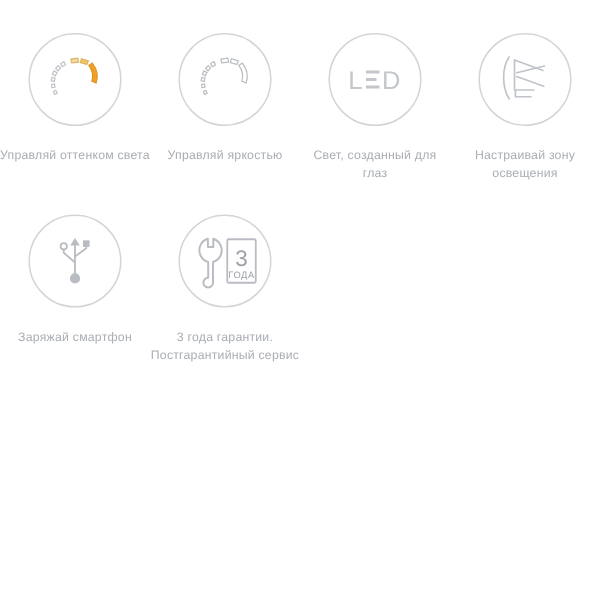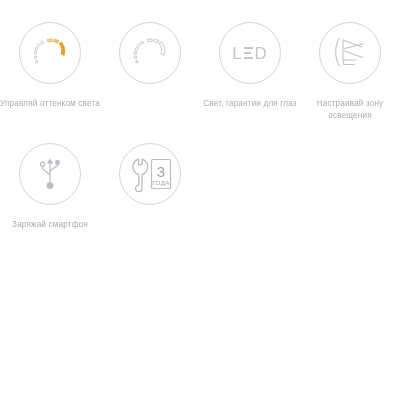--- a/index.html
+++ b/index.html
@@ -132,35 +132,36 @@
                 <path d="M -9.6 -9.6 L -11.2 -11.3 L -12.9 -9.5 L -11.3 -7.8 Z"></path>
                 <path d="M -6.3 -11.8 L -7.4 -13.9 L -9.6 -12.6 L -8.5 -10.6 Z"></path>
                 <path d="M -2.2 -13.1 L -2.7 -15.6 L 1.9 -16.2 L 2.4 -13.6 Z"></path>
                 <path d="M 3.6 -13.3 L 4.3 -15.9 L 8.9 -14.4 L 7.9 -12.0 Z"></path>
               </g>
               <path d="M 9.2 -11.4 L 11.5 -13.0 C 14.6 -9.2 15.6 -4.2 14.1 0.3 L 11.2 -0.9 C 12.3 -4.4 11.6 -8.3 9.2 -11.4 Z" fill="#ffffff" stroke="#b9bcc2" stroke-width="0.8"></path>
             </g>
           </svg>
         </span>
       </div>
+      <div class="feature-label">Управляй яркостью</div>
     </div>
 
     <div class="feature-card">
       <div class="icon-circle">
         <span class="led-text">
           <span>L</span>
           <span class="led-e">
             <span></span>
               <span class="mid"></span>
               <span></span>
           </span>
           <span>D</span>
         </span>
       </div>
-      <div class="feature-label">Свет, гарантии для глаз</div>
+      <div class="feature-label">Свет, созданный для глаз</div>
     </div>
 
     <div class="feature-card">
       <div class="icon-circle">
         <span>
           <svg width="40" height="38" viewBox="0 0 40 38">
             <g stroke="#c0c3c9" stroke-width="1.1" fill="none" stroke-linecap="round" stroke-linejoin="round">
               <path d="M 9.5 4 C 4.5 11 4.5 24 9.5 32"></path>
               <path d="M 13 6 L 13 26 L 26 26"></path>
               <path d="M 13 6 L 32 13"></path>
@@ -212,16 +213,18 @@
             </g>
 
             <g>
               <rect x="25.5" y="4.5" width="19" height="29" rx="1" fill="#ffffff" stroke="#b9bcc2" stroke-width="1.2"></rect>
             </g>
             <text x="35" y="22" text-anchor="middle" font-family="Liberation Sans, sans-serif" font-size="15" fill="#9ea2a9">3</text>
             <text x="35" y="30" text-anchor="middle" font-family="Liberation Sans, sans-serif" font-size="6.2" letter-spacing="0.4" fill="#9ea2a9">ГОДА</text>
           </svg>
         </span>
       </div>
+      <div class="feature-label">3 года гарантии.
+Постгарантийный сервис</div>
     </div>
 
   </div>
 </div>
 
 </body></html>

